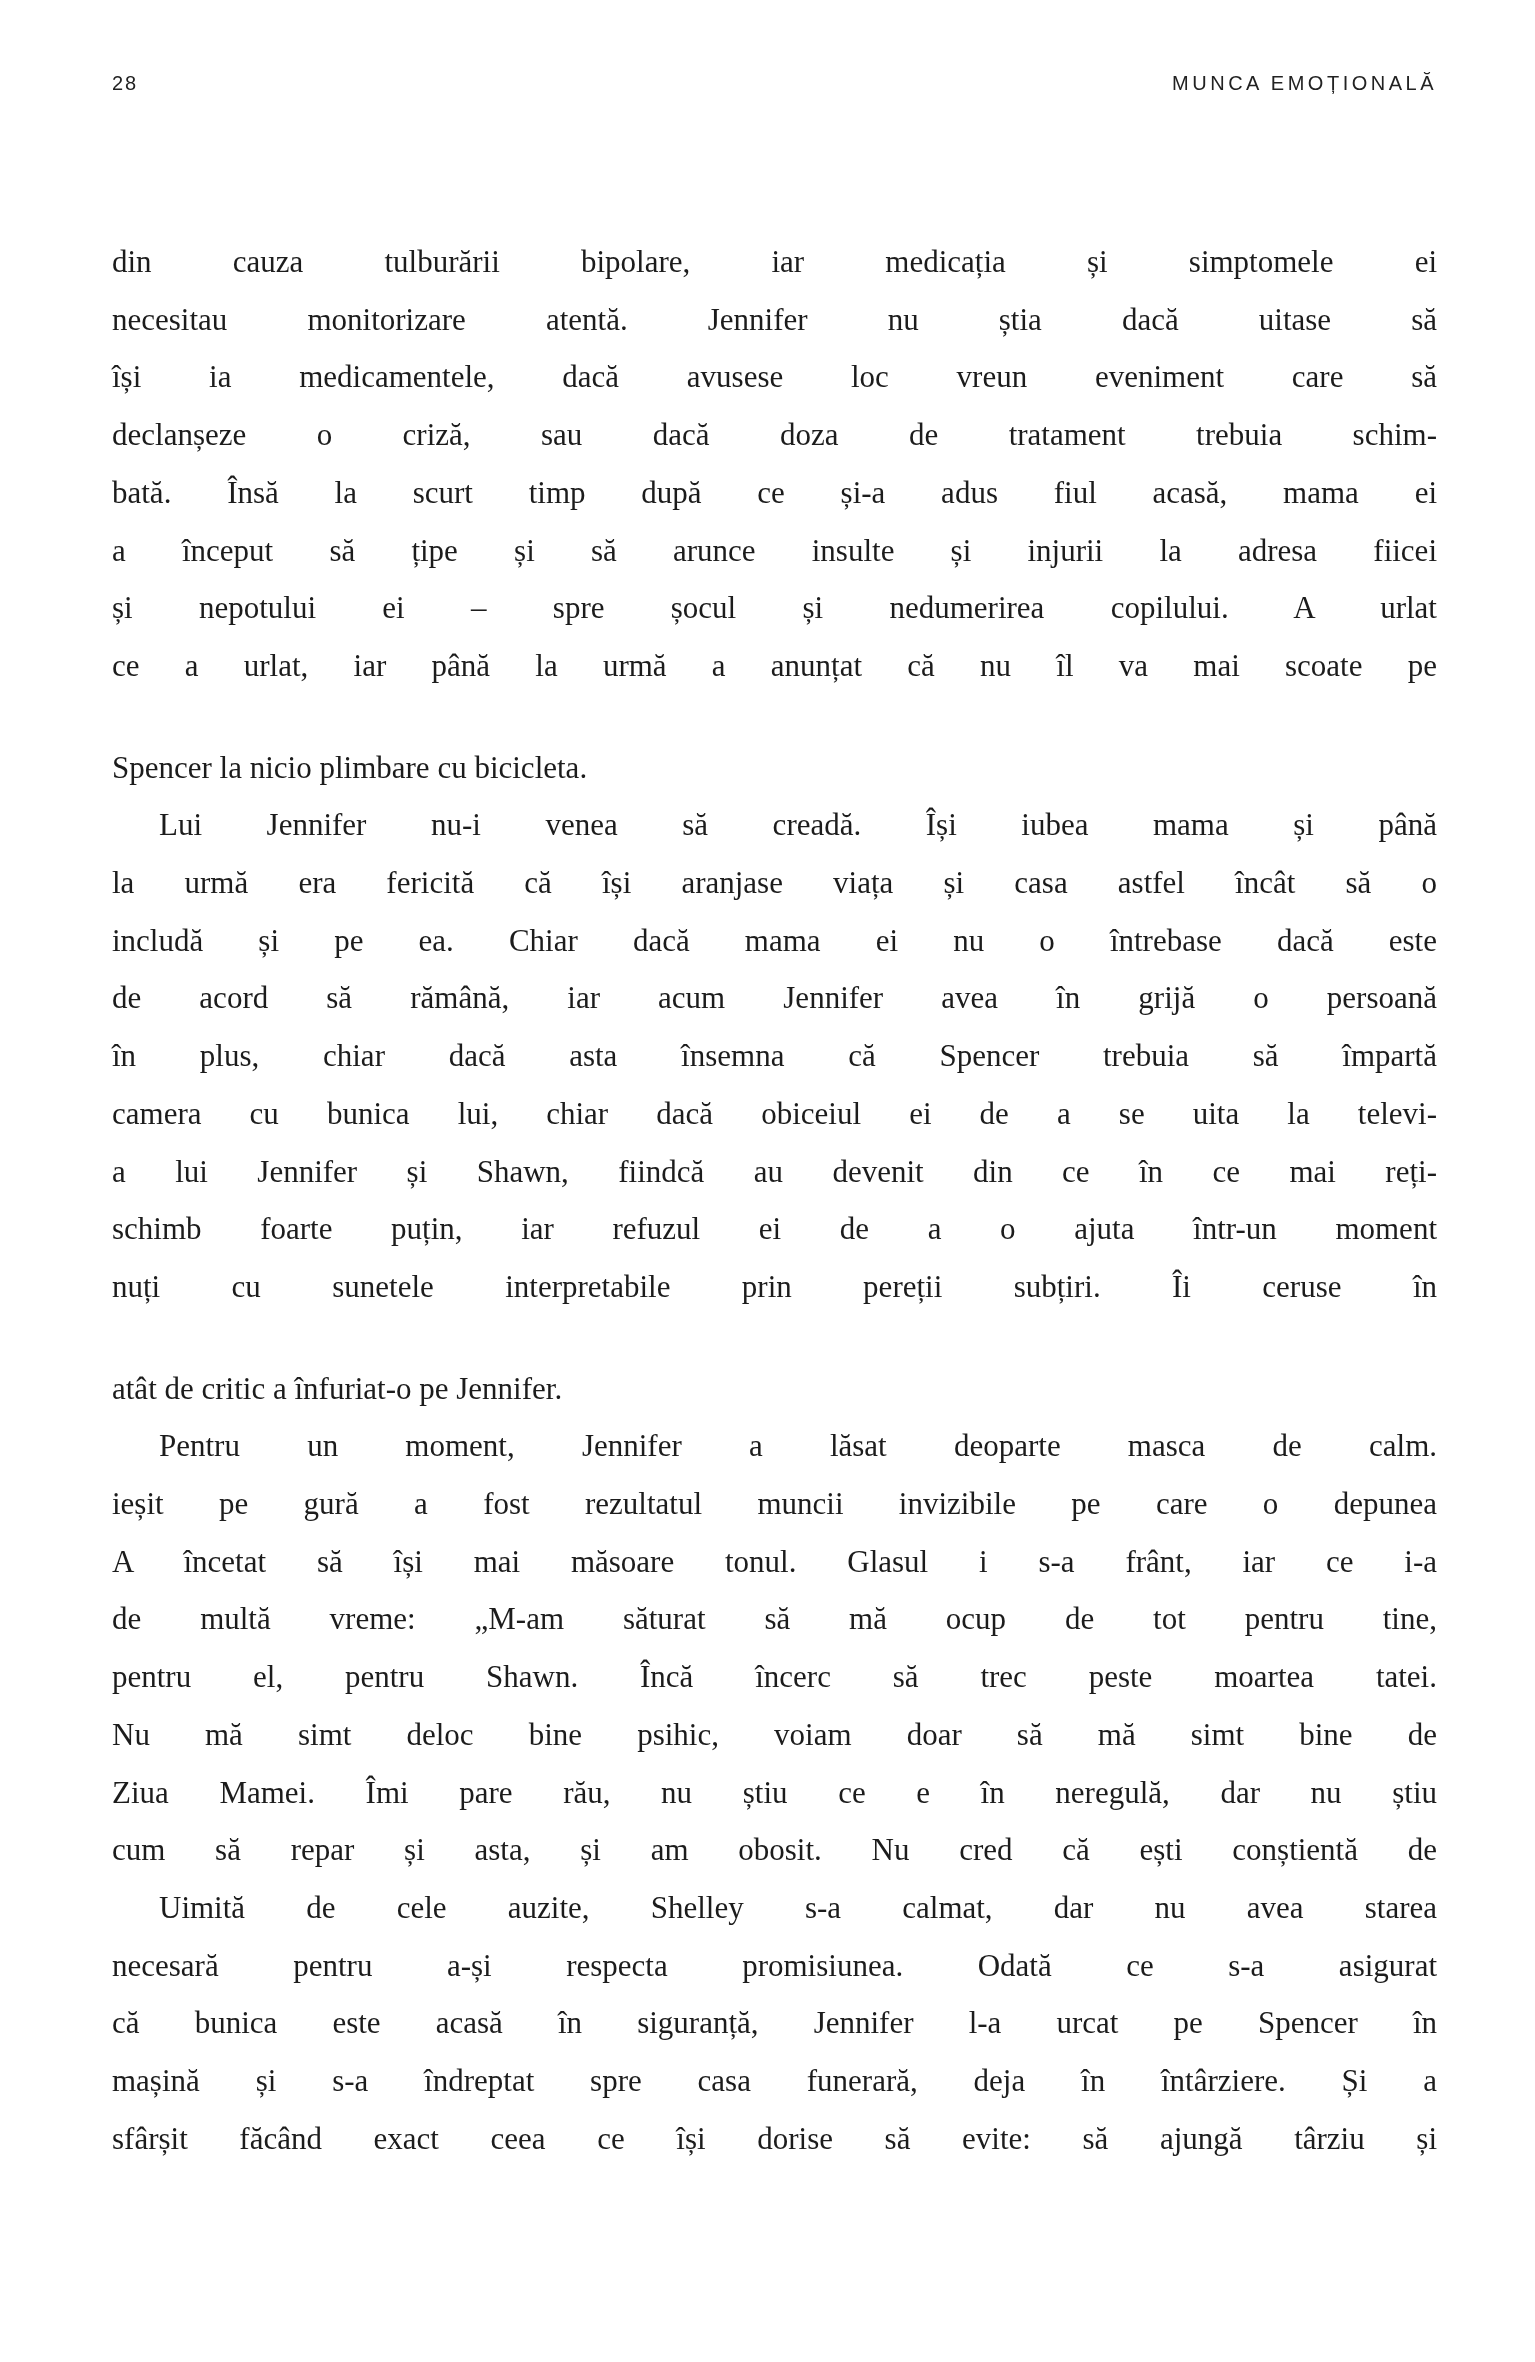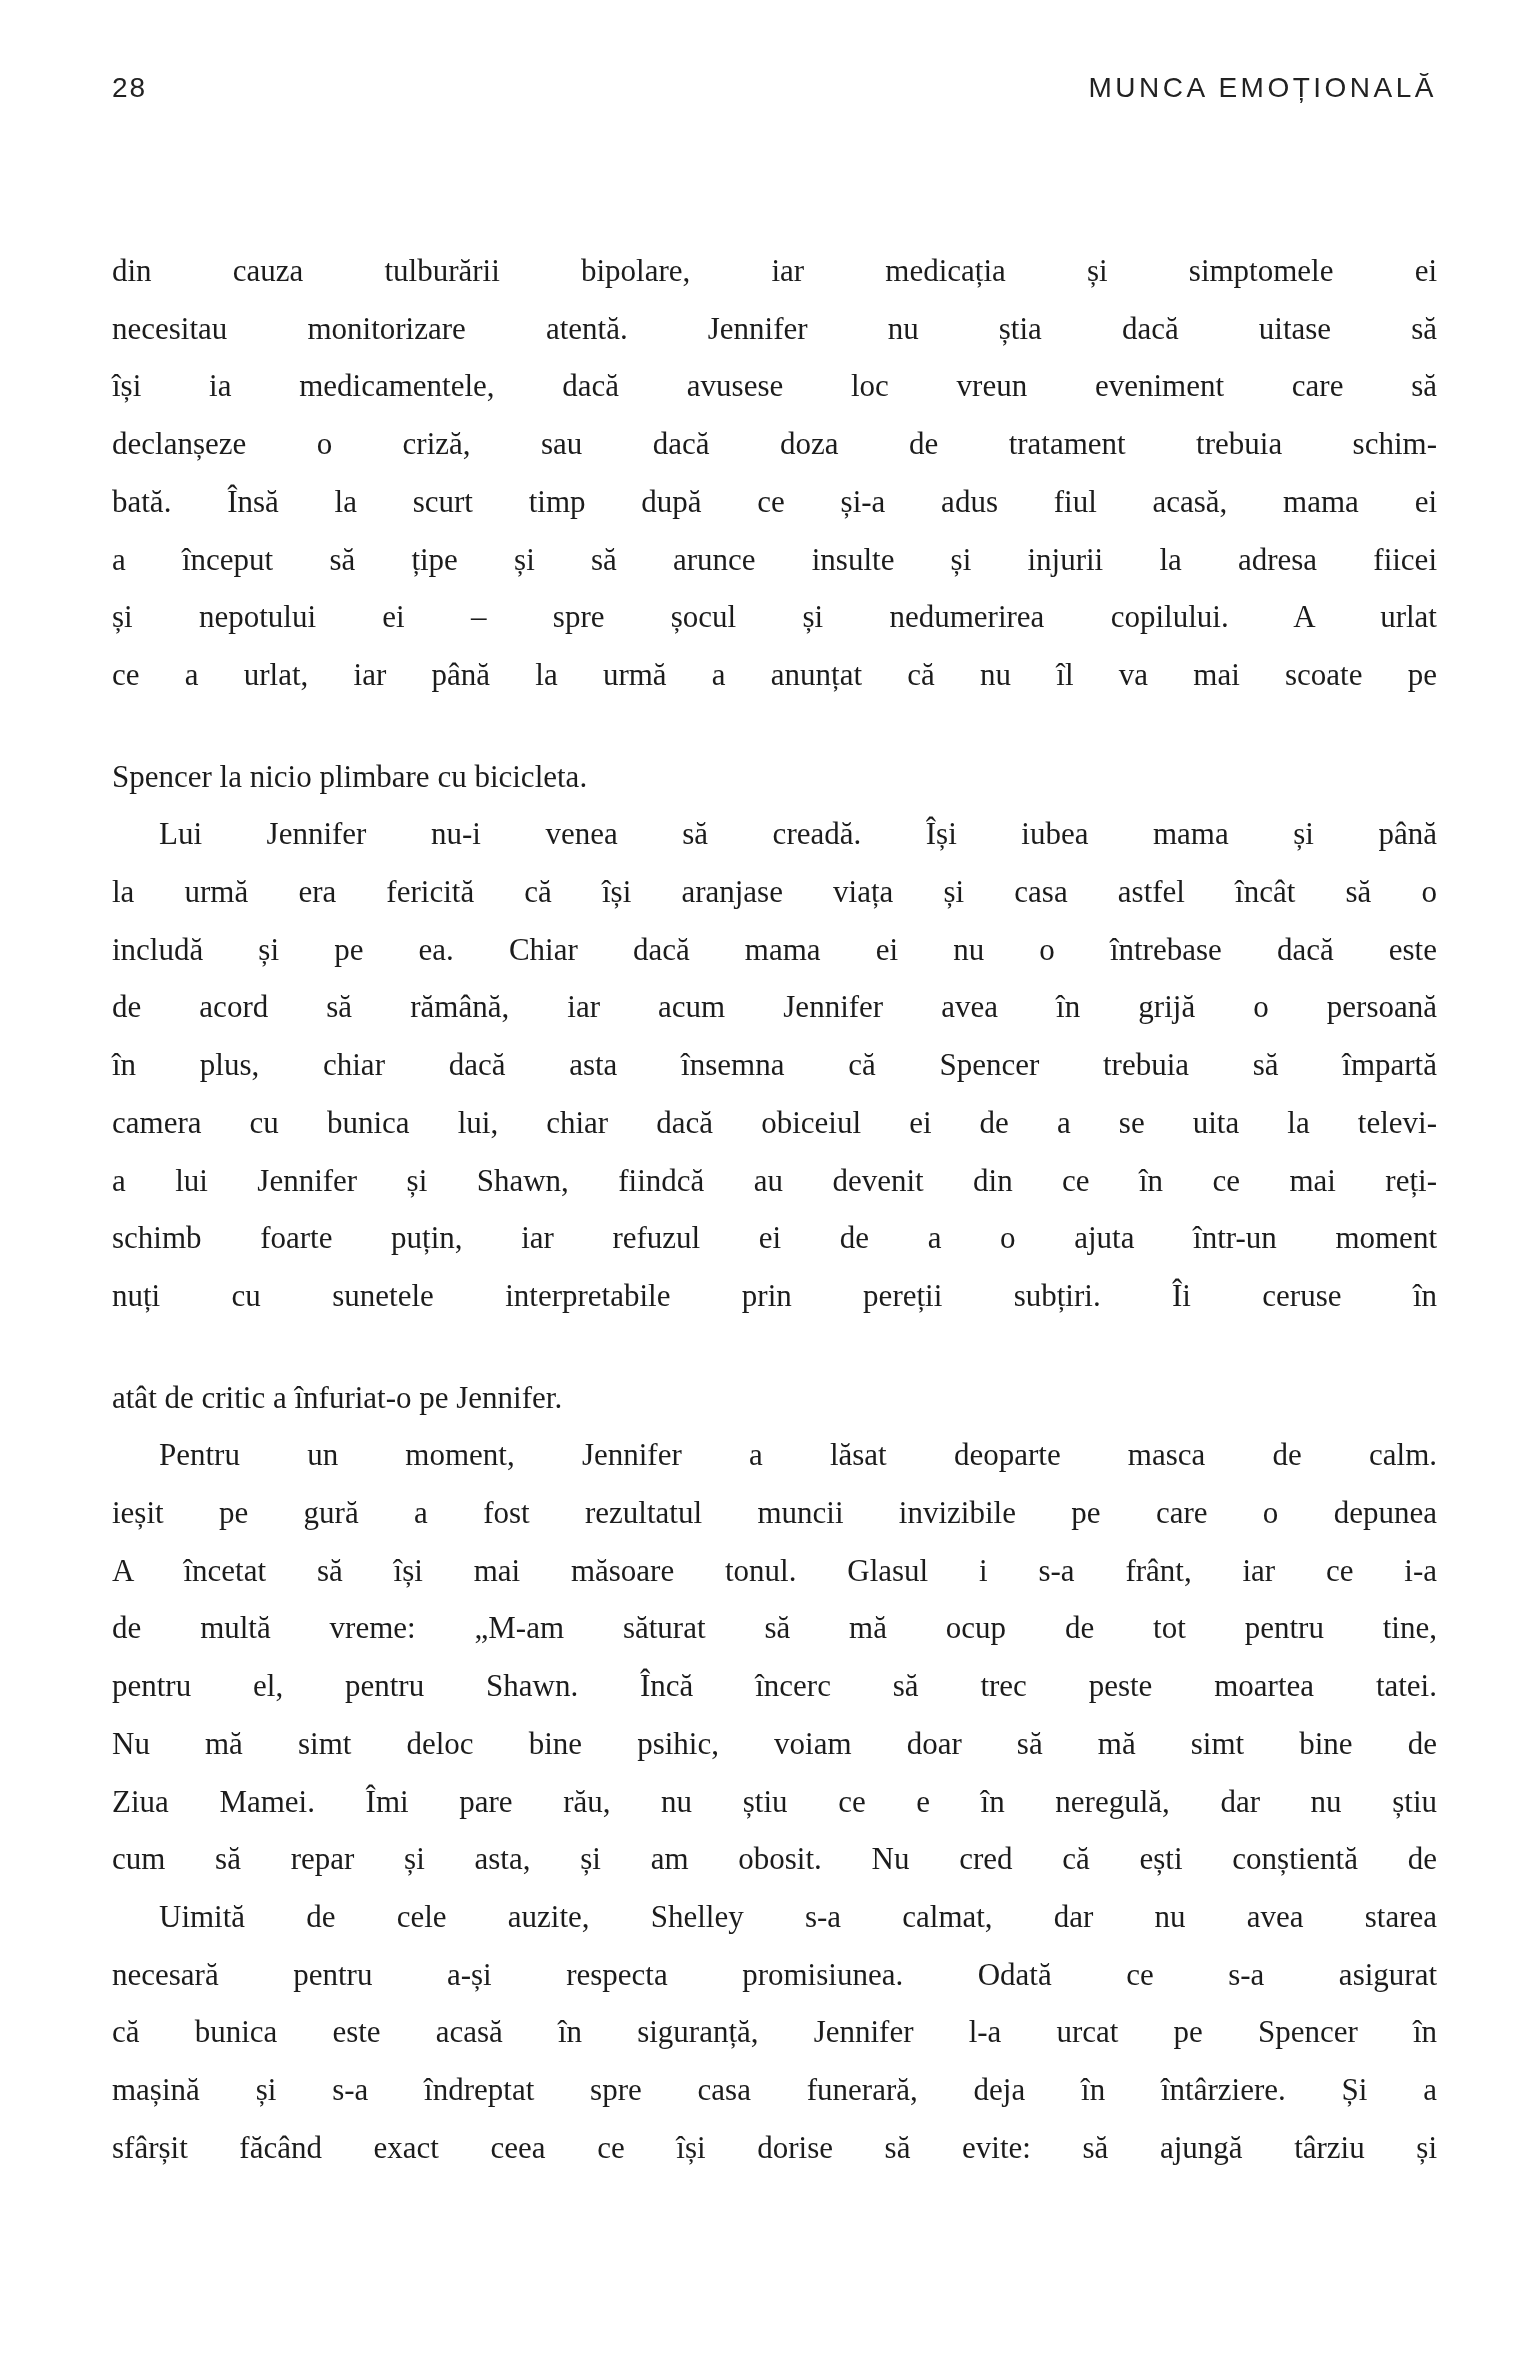--- a/index.html
+++ b/index.html
@@ -12,21 +12,21 @@
     color: #1c1c1c;
     box-sizing: border-box;
     padding: 72px 98px 0 112px;
     overflow: hidden;
   }
   .header-row {
     display: flex;
     justify-content: space-between;
     align-items: baseline;
     font-family: "Liberation Sans", sans-serif;
-    font-size: 28px;
+    font-size: 20px;
     color: #222222;
   }
   .page-num { letter-spacing: 2px; font-weight: 500; }
   .running-header { letter-spacing: 3.5px; font-weight: 500; }
   .body-text {
     margin-top: 138px;
     font-family: "Liberation Serif", serif;
     font-size: 31px;
     line-height: 57.7px;
     text-align: justify;

